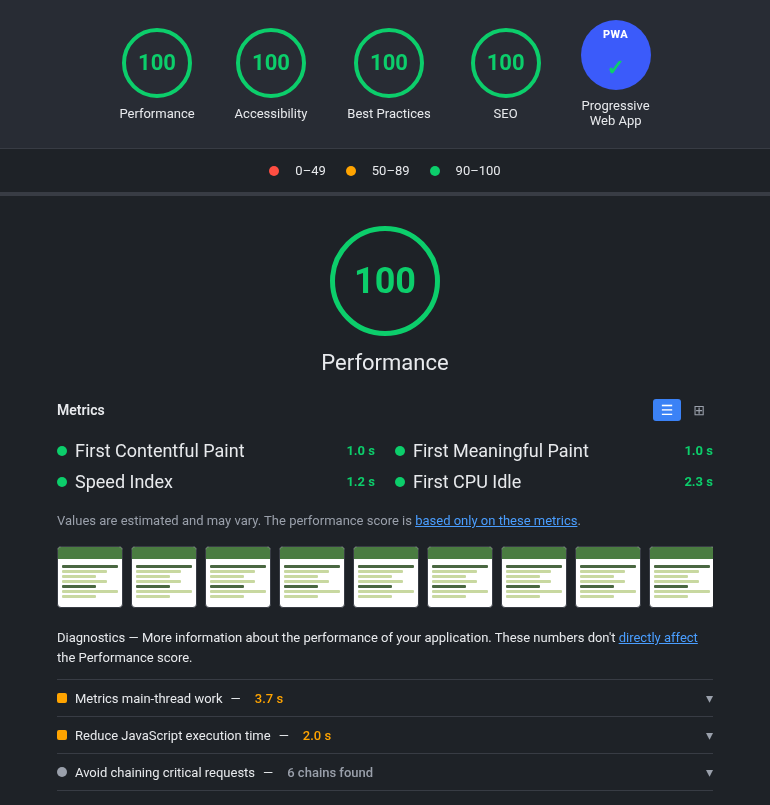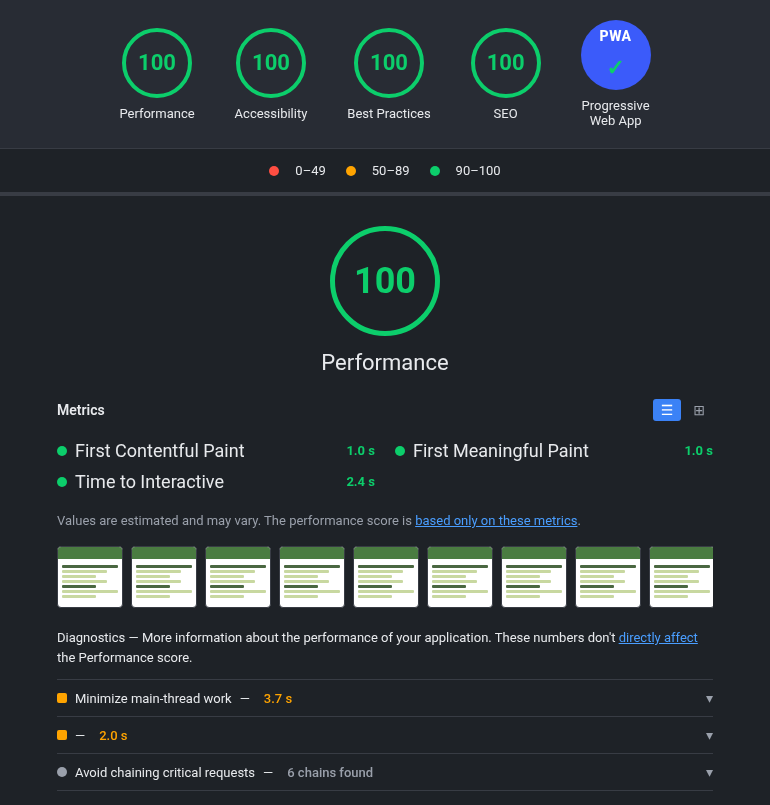--- a/index.html
+++ b/index.html
@@ -44,21 +44,21 @@
       border: none;
       background: #3b5bfa;
       position: relative;
       overflow: hidden;
     }
     .pwa-badge {
       position: absolute;
       top: 8px;
       left: 50%;
       transform: translateX(-50%);
-      font-size: 14px;
+      font-size: 11px;
       font-weight: 800;
       color: white;
       letter-spacing: 0.5px;
     }
     .pwa-check {
       position: absolute;
       bottom: 10px;
       left: 50%;
       transform: translateX(-50%);
       color: #0cce6b;
@@ -373,36 +373,43 @@
           <div class="metric-row">
       <div class="metric-left">
         <div class="metric-dot green"></div>
         <span class="metric-name">First Contentful Paint</span>
       </div>
       <span class="metric-value ">1.0 s</span>
     </div>
           <div class="metric-row">
       <div class="metric-left">
         <div class="metric-dot green"></div>
-        <span class="metric-name">Time to Interactive</span>
-      </div>
-      <span class="metric-value ">2.4 s</span>
+        <span class="metric-name">Speed Index</span>
+      </div>
+      <span class="metric-value ">1.2 s</span>
     </div>
         </div>
     </div>
 
     <div>
       <div id="metrics-right">
           <div class="metric-row">
       <div class="metric-left">
         <div class="metric-dot green"></div>
         <span class="metric-name">First Meaningful Paint</span>
       </div>
       <span class="metric-value ">1.0 s</span>
     </div>
+          <div class="metric-row">
+      <div class="metric-left">
+        <div class="metric-dot green"></div>
+        <span class="metric-name">First CPU Idle</span>
+      </div>
+      <span class="metric-value ">2.3 s</span>
+    </div>
         </div>
     </div>
   </div>
 
   <div class="estimated-note">
     <span>Values are estimated and may vary. The performance score is </span><a href="#">based only on these metrics</a><span>.</span>
   </div>
 
   <div class="thumbnails" id="thumbnails-container">
       <div class="thumbnail">
@@ -516,29 +523,30 @@
     </div>
 
   <div class="diagnostics-header">
     <strong>Diagnostics</strong><span> — More information about the performance of your application. These numbers don't </span><a href="#">directly affect</a><span> the Performance score.</span>
   </div>
 
   <div id="diag-items-container">
       <div class="diag-item">
       <div class="diag-left">
         <div class="diag-dot orange"></div>
-        <span class="diag-text">Minimize main-thread work</span>
+        <span class="diag-text">Metrics main-thread work</span>
         <span class="diag-text"> — </span>
         <span class="diag-value ">3.7 s</span>
       </div>
       <span class="diag-chevron">▾</span>
     </div>
       <div class="diag-item">
       <div class="diag-left">
         <div class="diag-dot orange"></div>
+        <span class="diag-text">Reduce JavaScript execution time</span>
         <span class="diag-text"> — </span>
         <span class="diag-value ">2.0 s</span>
       </div>
       <span class="diag-chevron">▾</span>
     </div>
       <div class="diag-item">
       <div class="diag-left">
         <div class="diag-dot gray"></div>
         <span class="diag-text">Avoid chaining critical requests</span>
         <span class="diag-text"> — </span>

